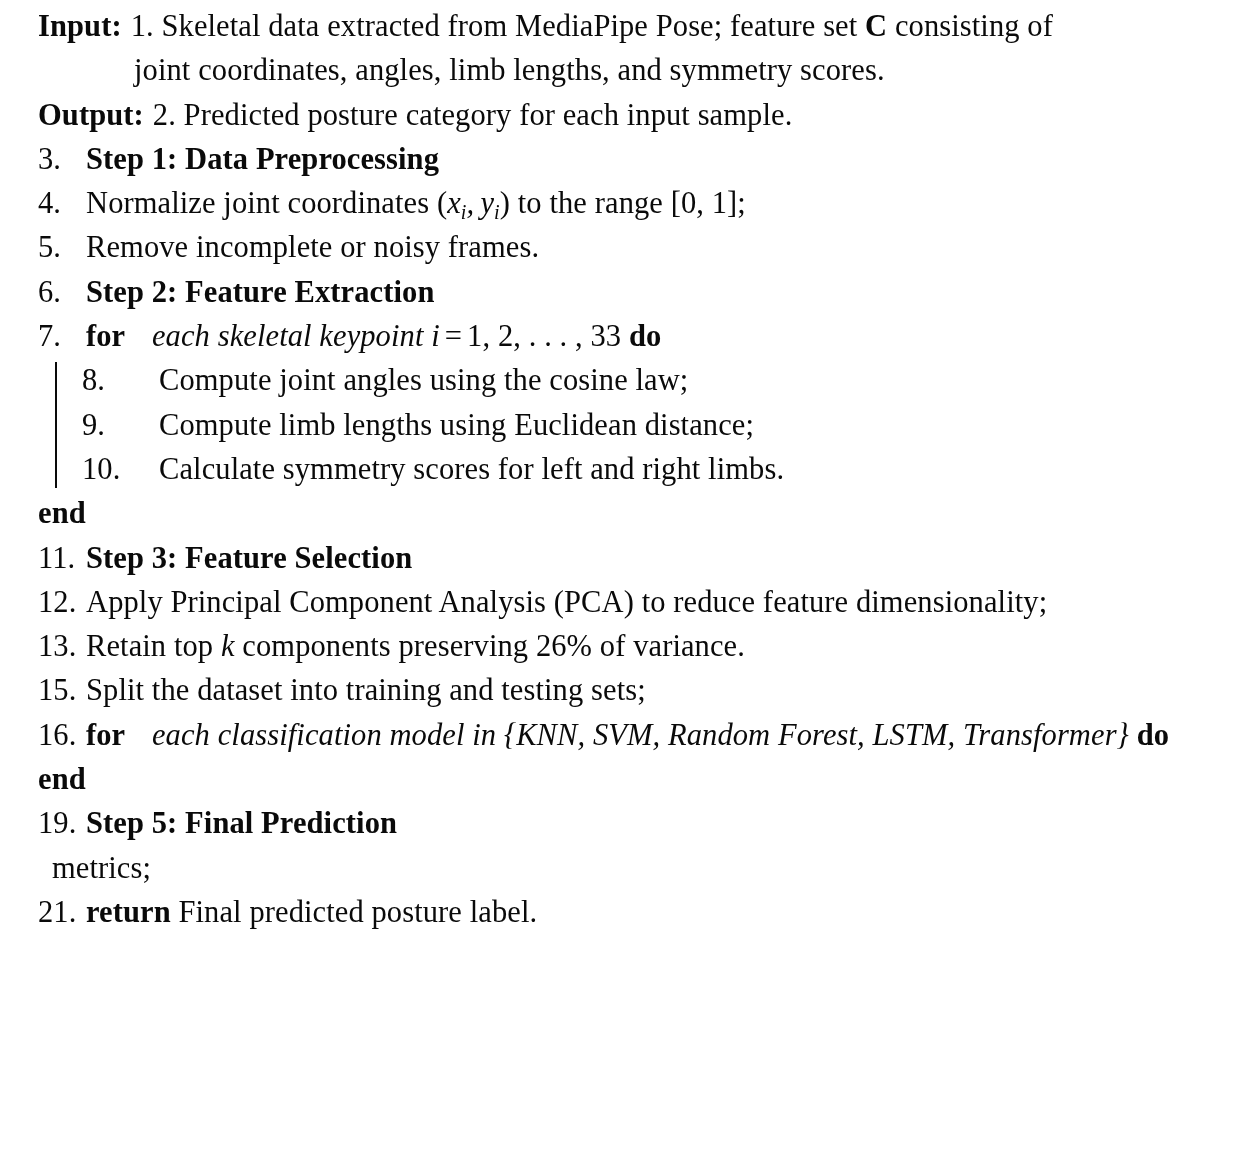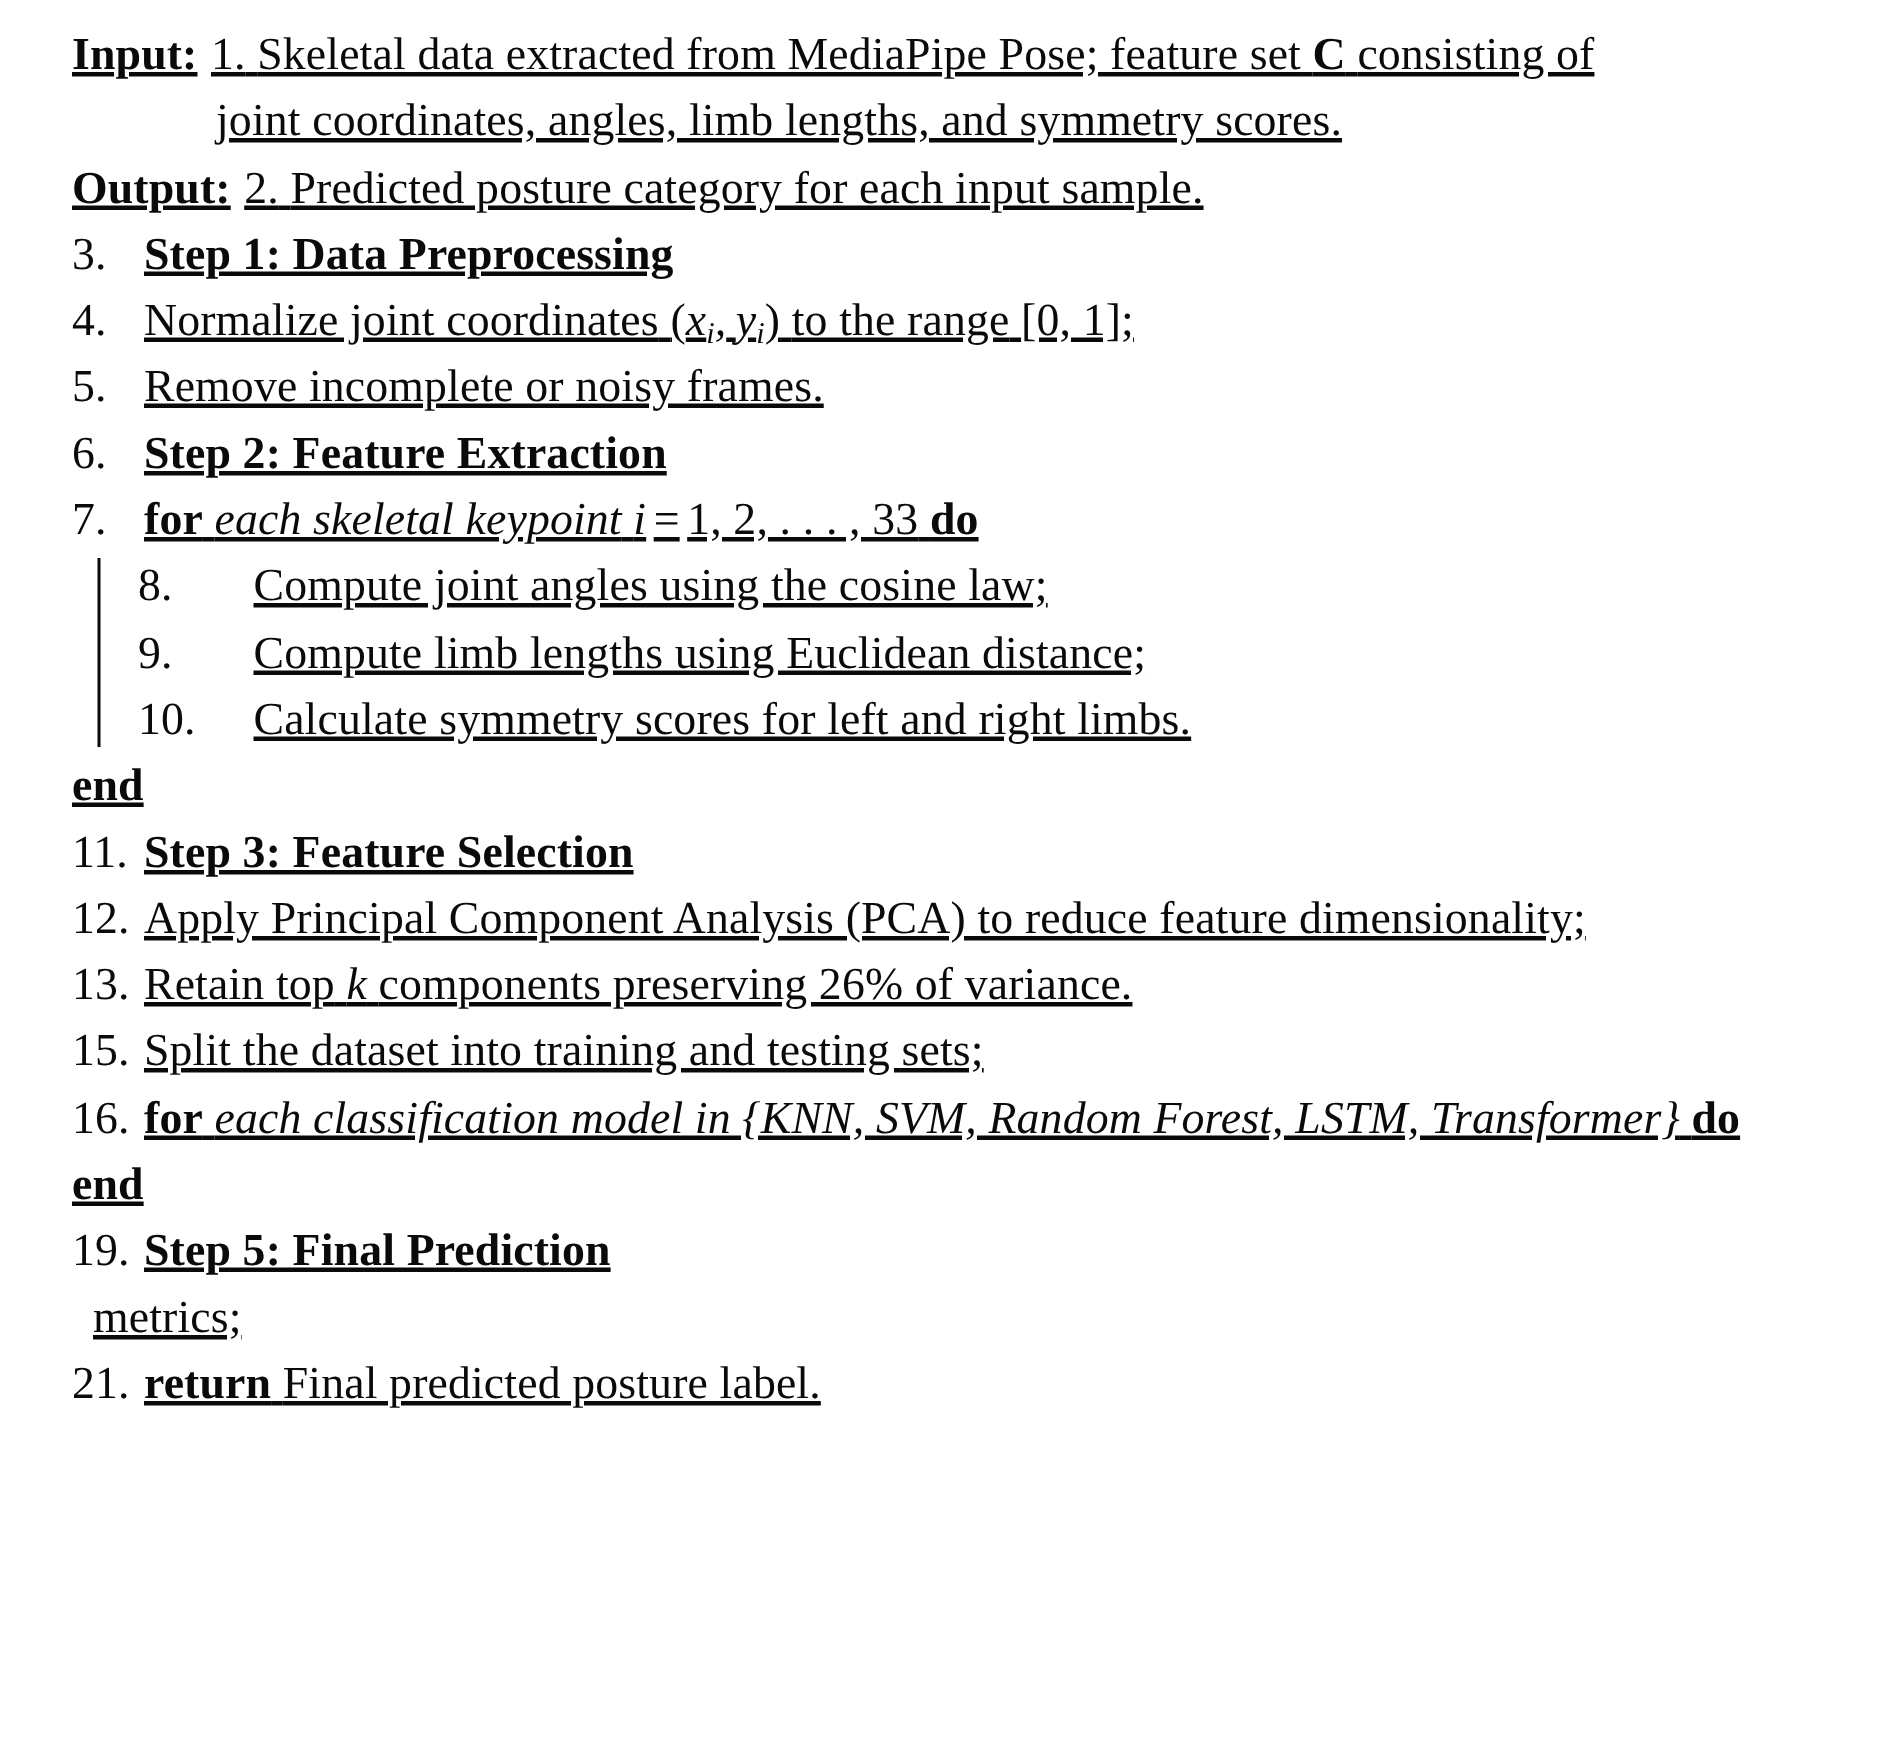--- a/index.html
+++ b/index.html
@@ -12,36 +12,35 @@
     height: 1174px;
     font-family: "Liberation Serif", "DejaVu Serif", serif;
     color: #0a0a0a;
     overflow: hidden;
   }
   #algo {
     position: relative;
     width: 1257px;
     height: 1174px;
     box-sizing: border-box;
-    padding: 14px;
-    text-decoration: underline;
+    padding: 4px;
   }
   .line {
     position: relative;
     font-size: 30.5px;
     line-height: 44.3px;
     white-space: nowrap;
     letter-spacing: 0.1px;
   }
   .num {
     display: inline-block;
     text-align: left;
   }
   .bold { font-weight: bold; }
-  .ital { font-style: italic; }
+  .ital { font-style: italic; margin-left: 19px; }
   .mathit {
     font-style: italic;
     font-family: "Liberation Serif", "DejaVu Serif", serif;
   }
   .mathbf {
     font-weight: bold;
     font-style: normal;
   }
   .mathup { font-style: normal; }
 

